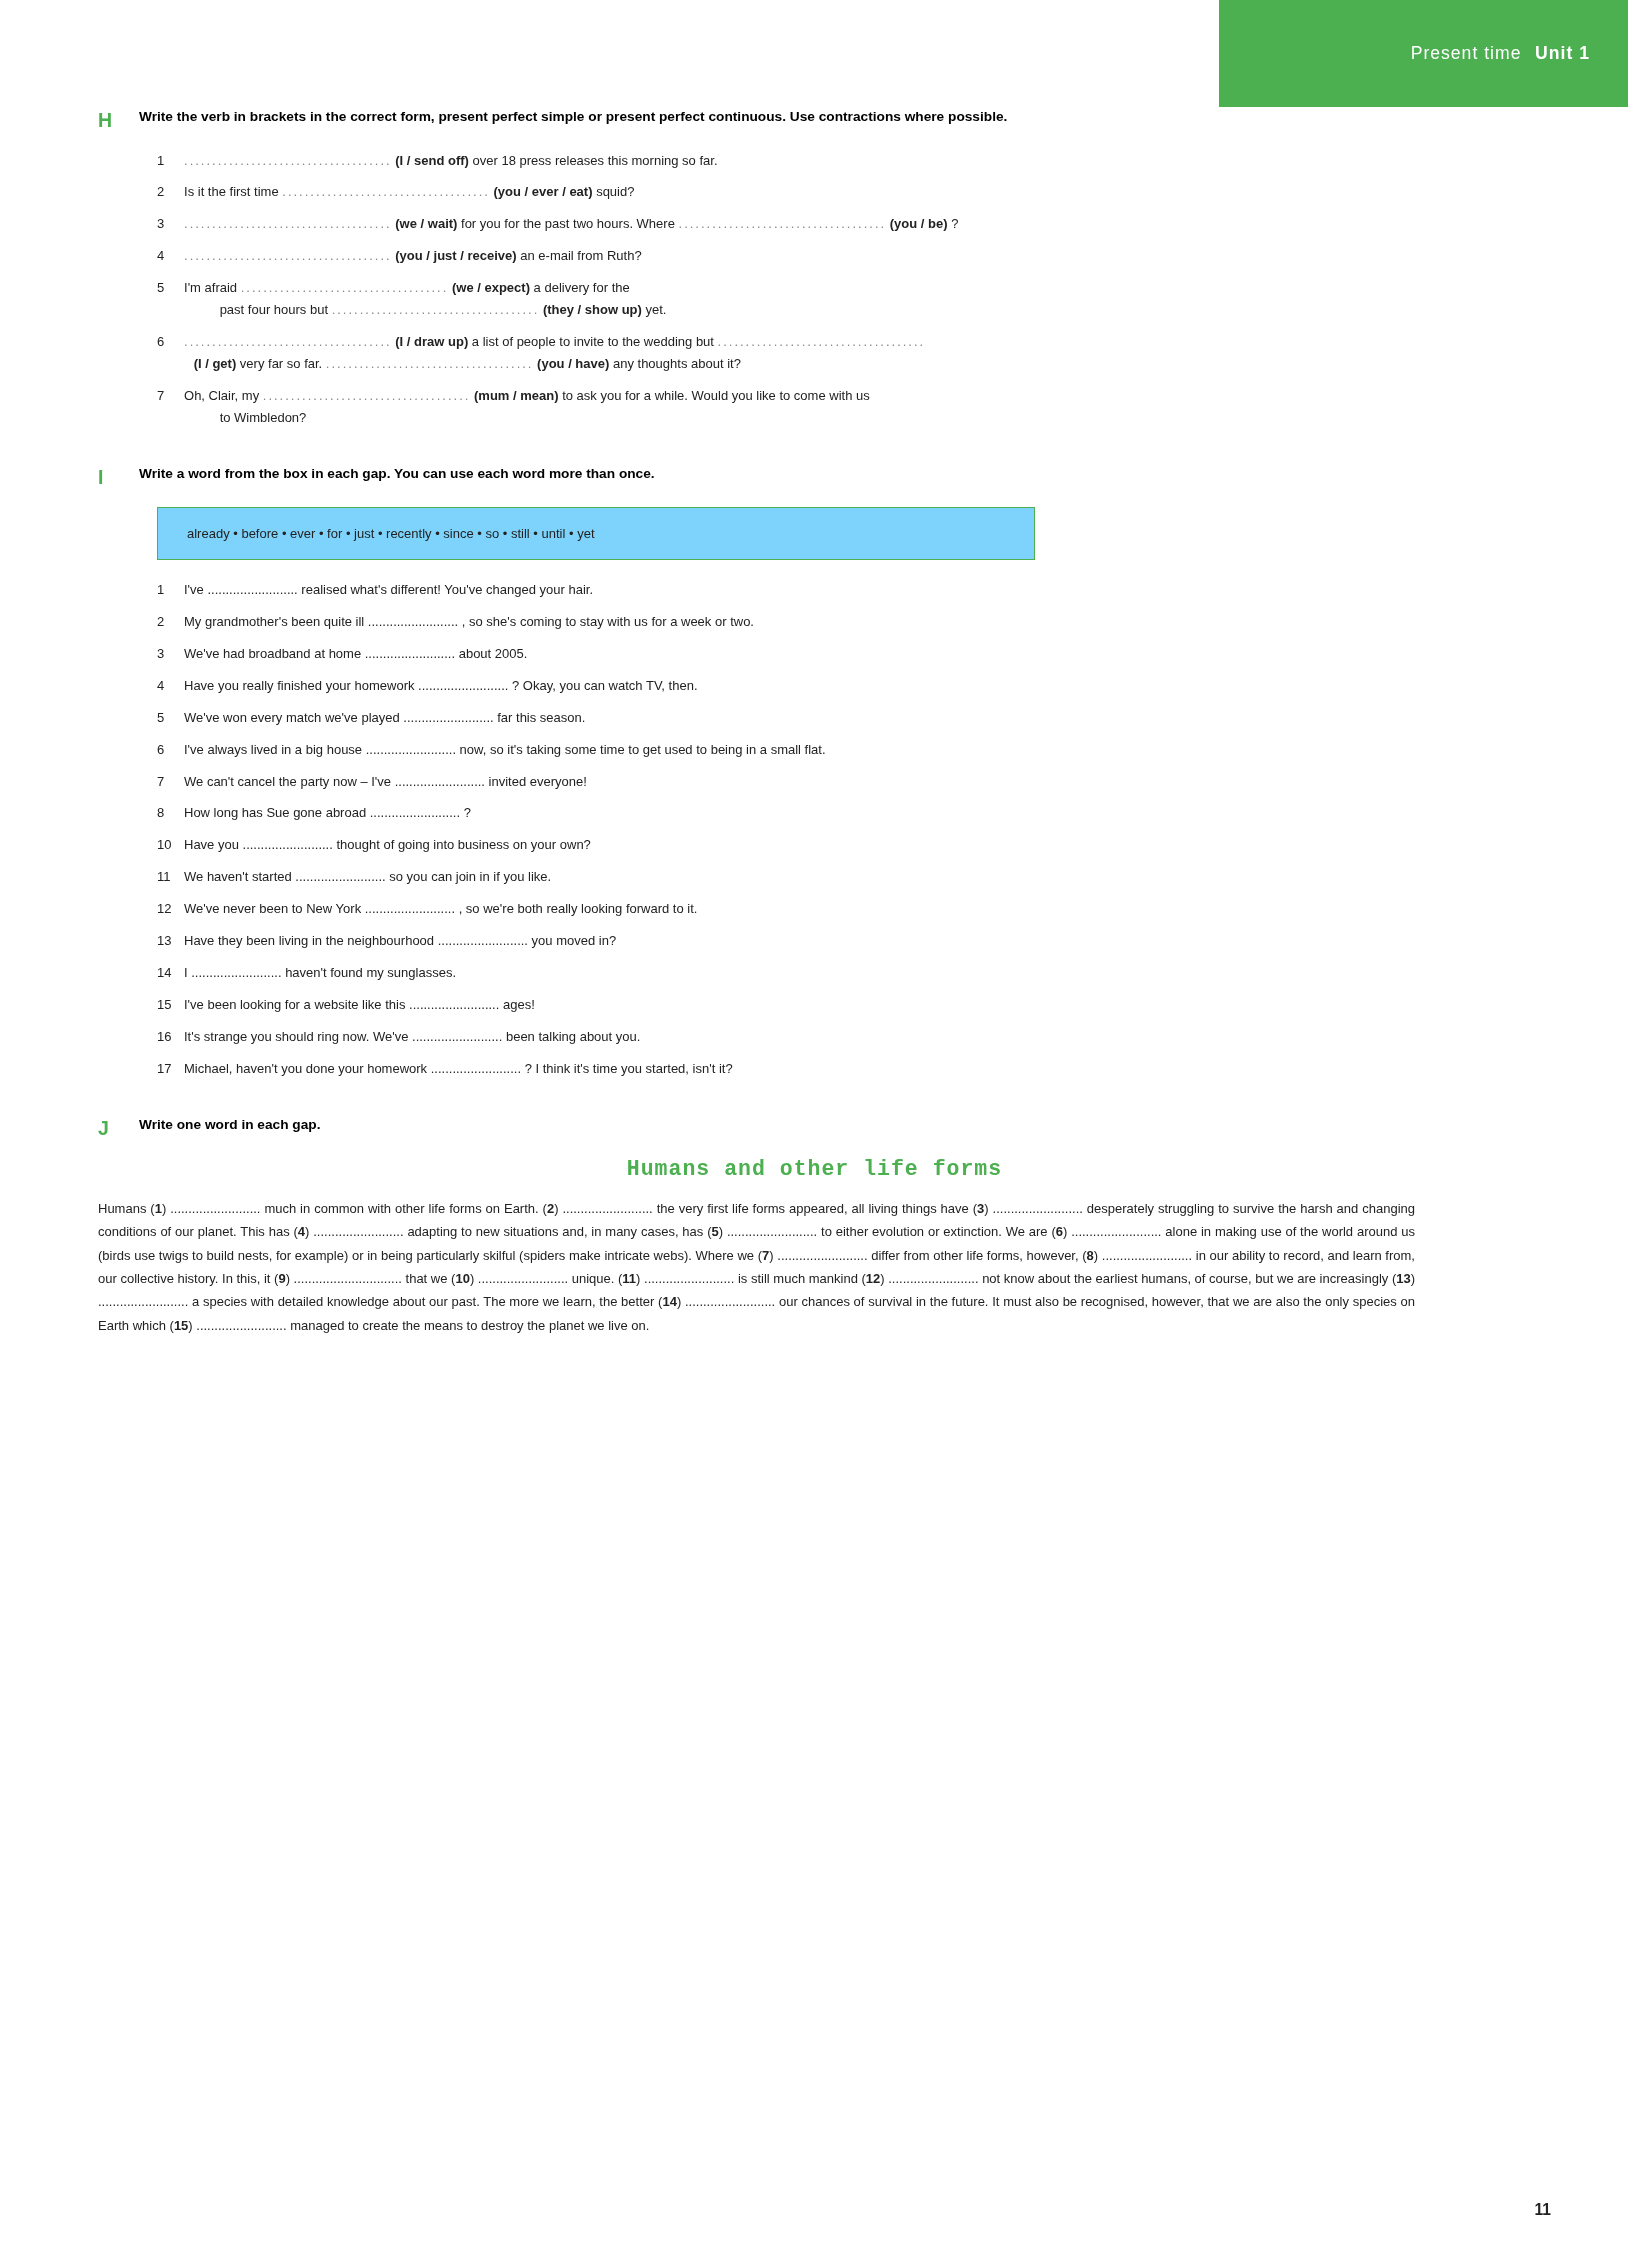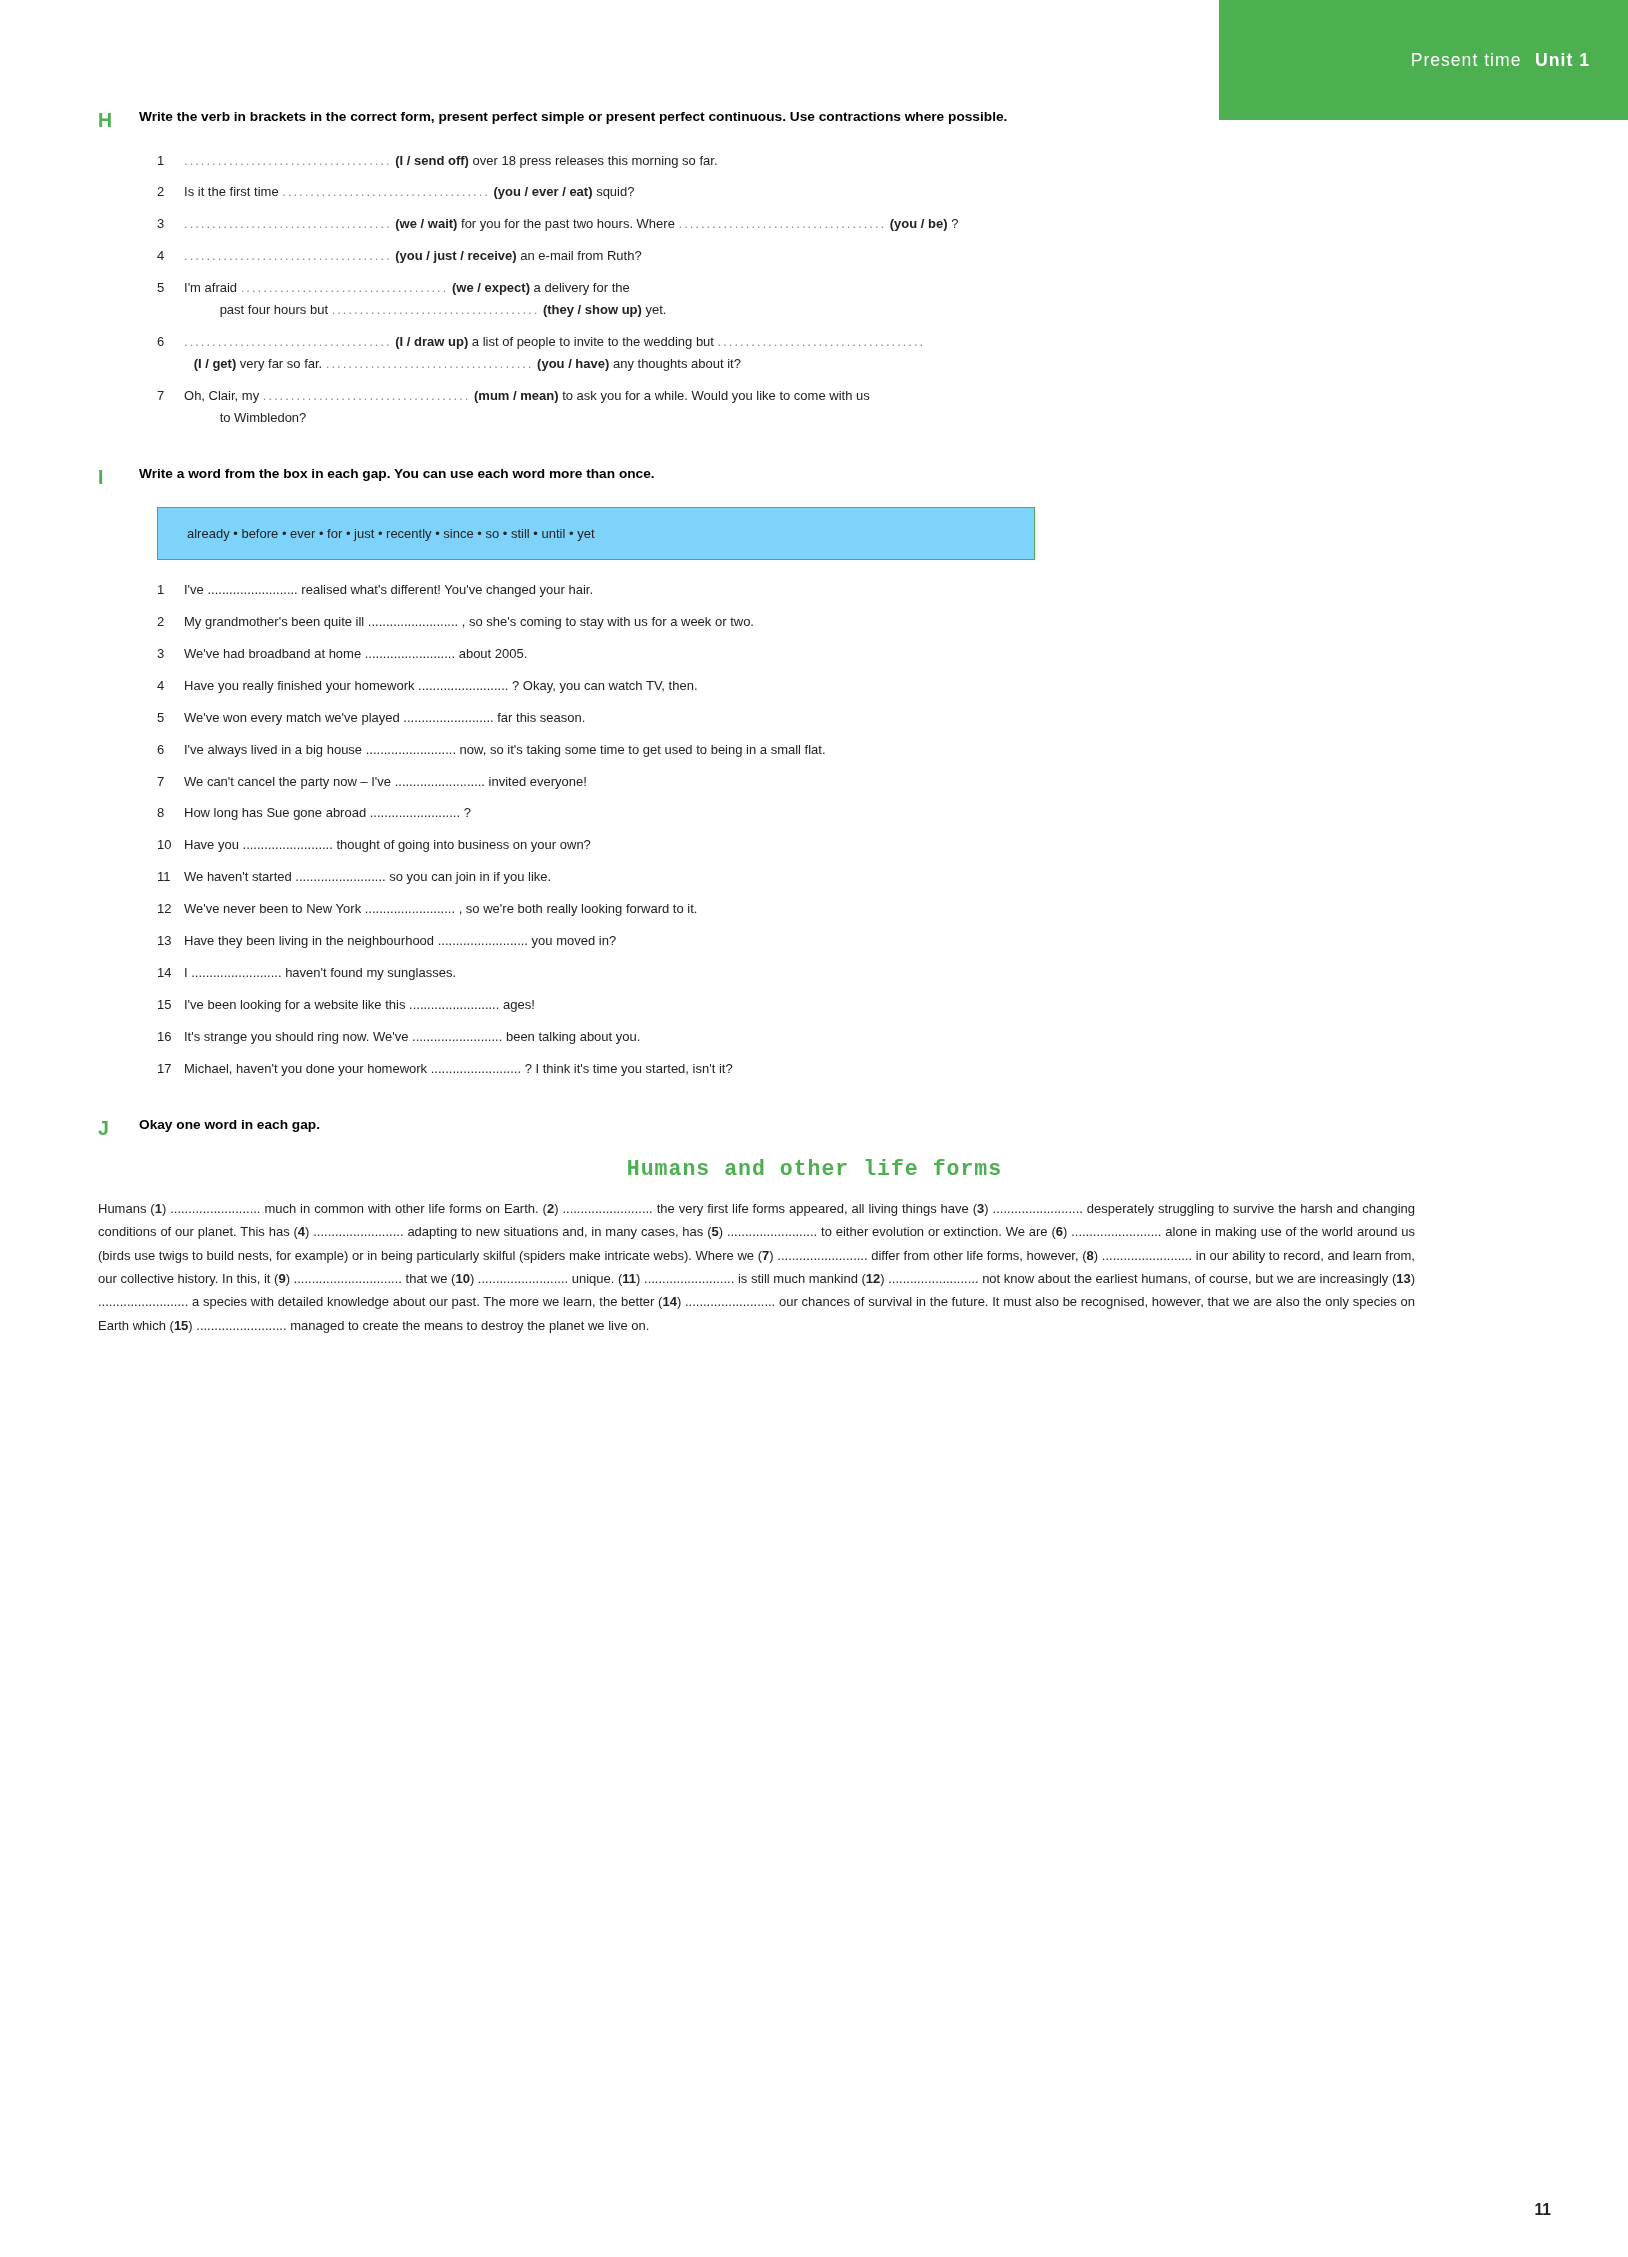--- a/index.html
+++ b/index.html
@@ -20,21 +20,21 @@
       position: relative;
       padding: 0;
     }
 
     
     .top-bar {
       position: absolute;
       top: 0;
       right: 0;
       width: 410px;
-      height: 120px;
+      height: 107px;
       background: #4caf50;
       display: flex;
       align-items: center;
       justify-content: flex-end;
       padding-right: 39px;
     }
 
     .top-bar-text {
       color: #fff;
       font-size: 17.6px;
@@ -272,21 +272,21 @@
         <li><span class="num">14</span> I ......................... haven't found my sunglasses.</li>
         <li><span class="num">15</span> I've been looking for a website like this ......................... ages!</li>
         <li><span class="num">16</span> It's strange you should ring now. We've ......................... been talking about you.</li>
         <li><span class="num">17</span> Michael, haven't you done your homework ......................... ? I think it's time you started, isn't it?</li>
       </ul>
     </div>
 
     <div class="section">
       <div class="section-header">
         <span class="section-letter">J</span>
-        <span class="section-instruction">Okay one word in each gap.</span>
+        <span class="section-instruction">Write one word in each gap.</span>
       </div>
 
       <div style="padding-left: 0px;">
         <div class="article-title">Humans and other life forms</div>
         <div class="article-body">
           Humans (<span class="bold-num">1</span>) ......................... much in common with other life forms on Earth. (<span class="bold-num">2</span>) ......................... the very first life forms appeared, all living things have (<span class="bold-num">3</span>) ......................... desperately struggling to survive the harsh and changing conditions of our planet. This has (<span class="bold-num">4</span>) ......................... adapting to new situations and, in many cases, has (<span class="bold-num">5</span>) ......................... to either evolution or extinction. We are (<span class="bold-num">6</span>) ......................... alone in making use of the world around us (birds use twigs to build nests, for example) or in being particularly skilful (spiders make intricate webs). Where we (<span class="bold-num">7</span>) ......................... differ from other life forms, however, (<span class="bold-num">8</span>) ......................... in our ability to record, and learn from, our collective history. In this, it (<span class="bold-num">9</span>) .............................. that we (<span class="bold-num">10</span>) ......................... unique. (<span class="bold-num">11</span>) ......................... is still much mankind (<span class="bold-num">12</span>) ......................... not know about the earliest humans, of course, but we are increasingly (<span class="bold-num">13</span>) ......................... a species with detailed knowledge about our past. The more we learn, the better (<span class="bold-num">14</span>) ......................... our chances of survival in the future. It must also be recognised, however, that we are also the only species on Earth which (<span class="bold-num">15</span>) ......................... managed to create the means to destroy the planet we live on.
         </div>
       </div>
     </div>
 

